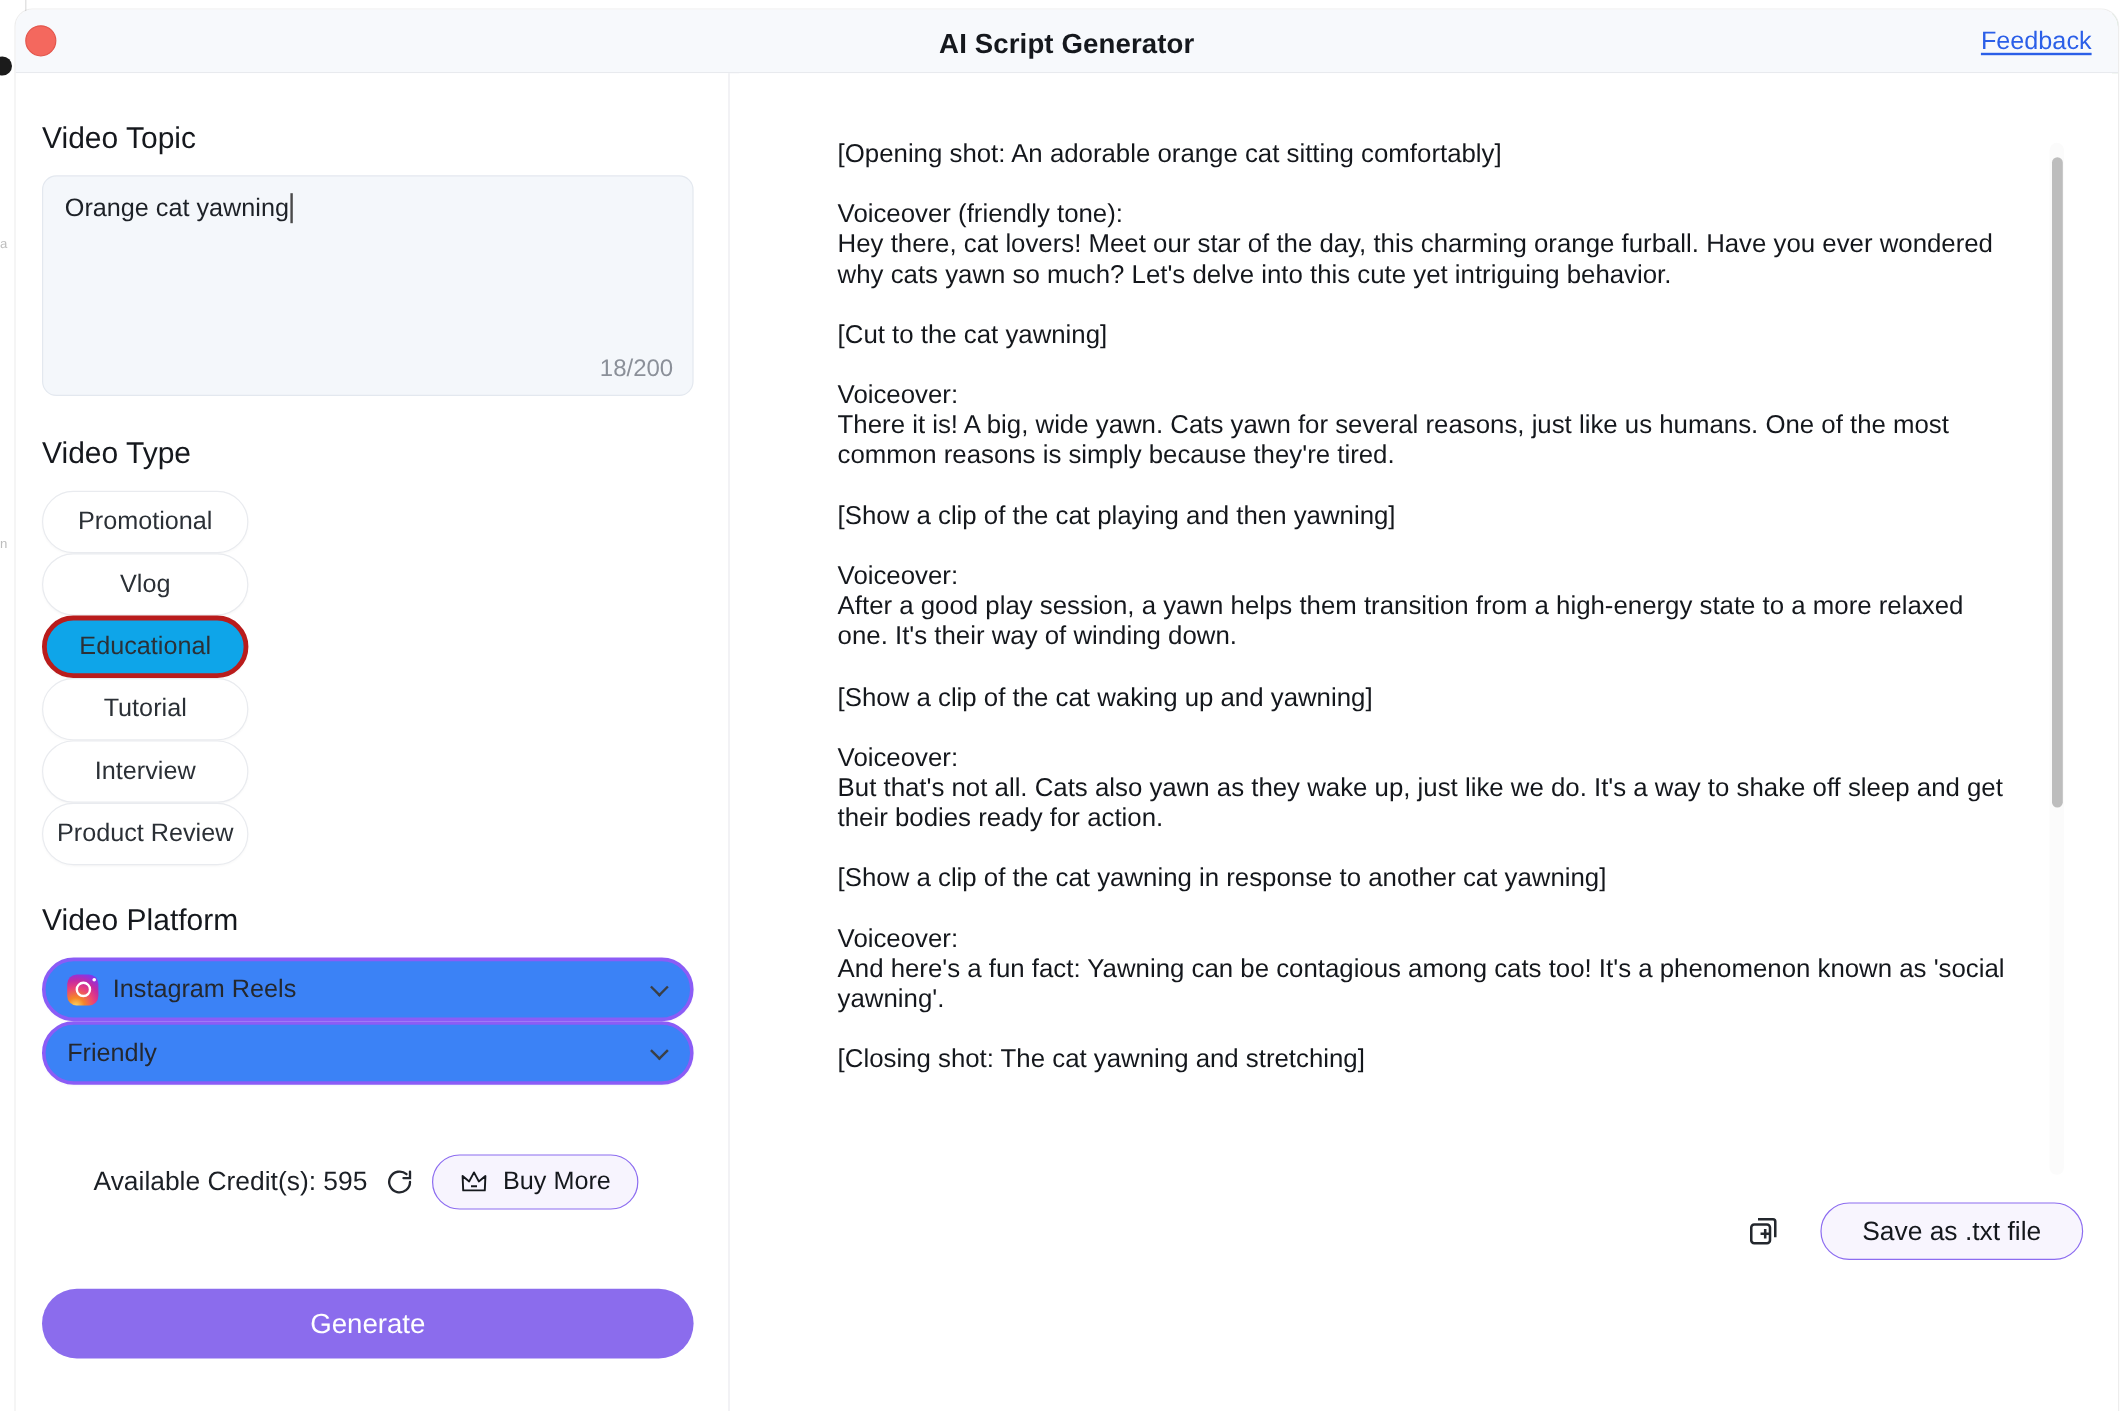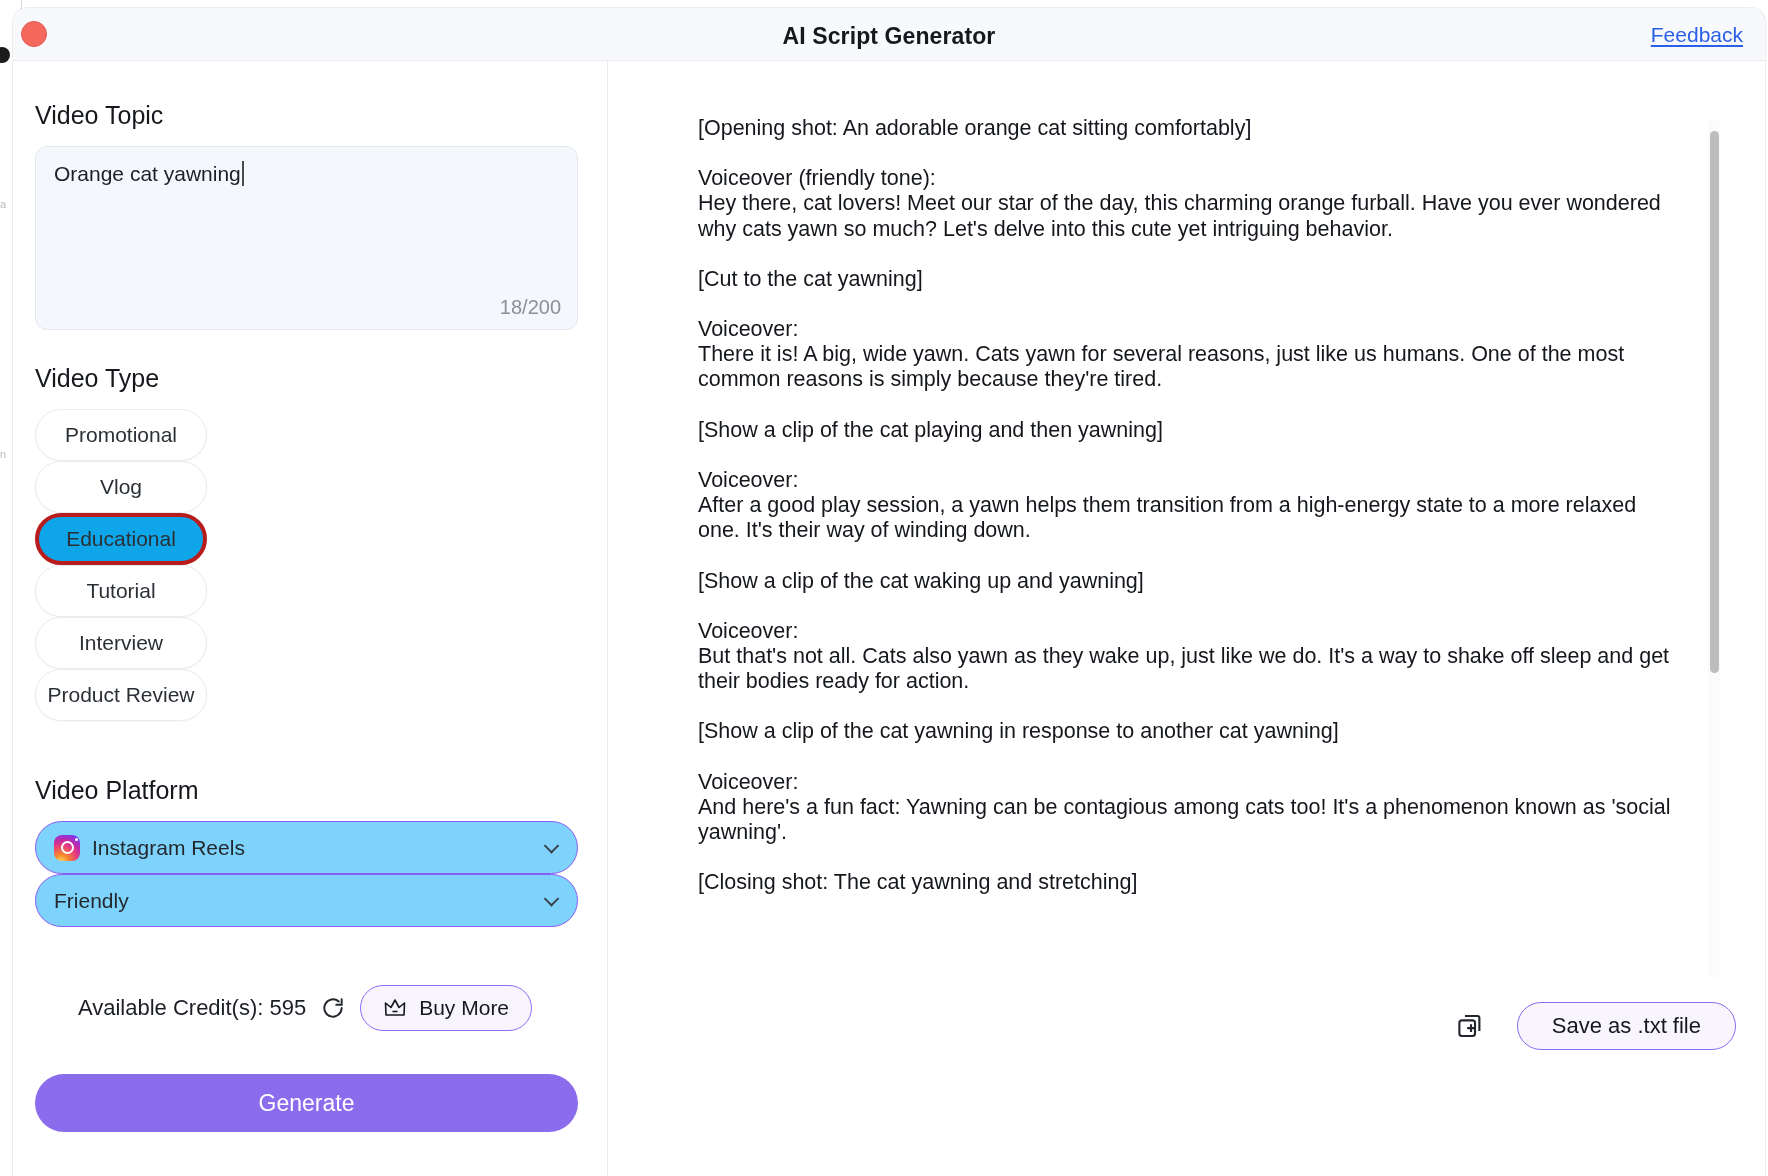--- a/index.html
+++ b/index.html
@@ -113,22 +113,22 @@
   }
   .type-chip.selected {
     border: 4px solid #b91c1c;
     background: #0ea5e9;
     color: #2b3036;
   }
 
   .select-box {
     width: 543px; height: 53px;
     border-radius: 27px;
-    border: 1px solid #8b5cf6;
-    background: #7dd3fc;
+    border: 3px solid #8b5cf6;
+    background: #3b82f6;
     box-shadow: 0 1px 2px rgba(0,0,0,0.03);
     display: flex; align-items: center;
     padding: 0 20px 0 18px;
     cursor: pointer; position: relative;
   }
   .select-text { font-size: 21px; color: #24282e; }
   .chev {
     position: absolute; right: 20px; top: 50%;
     width: 11px; height: 11px;
     border-right: 2.4px solid #3a3f46; border-bottom: 2.4px solid #3a3f46;
@@ -258,21 +258,21 @@
         <span>Tutorial</span>
       </div>
       <div class="type-chip">
         <span>Interview</span>
       </div>
       <div class="type-chip">
         <span>Product Review</span>
       </div>
     </div>
 
-    <div class="section-label" style="margin-top:55px;">Video Platform</div>
+    <div class="section-label" style="margin-top:32px;">Video Platform</div>
 
     <div class="select-box">
       <span id="ig-icon">
           <span class="lens"></span>
         </span>
       <span class="select-text">Instagram Reels</span>
       <span class="chev"></span>
     </div>
 
 

